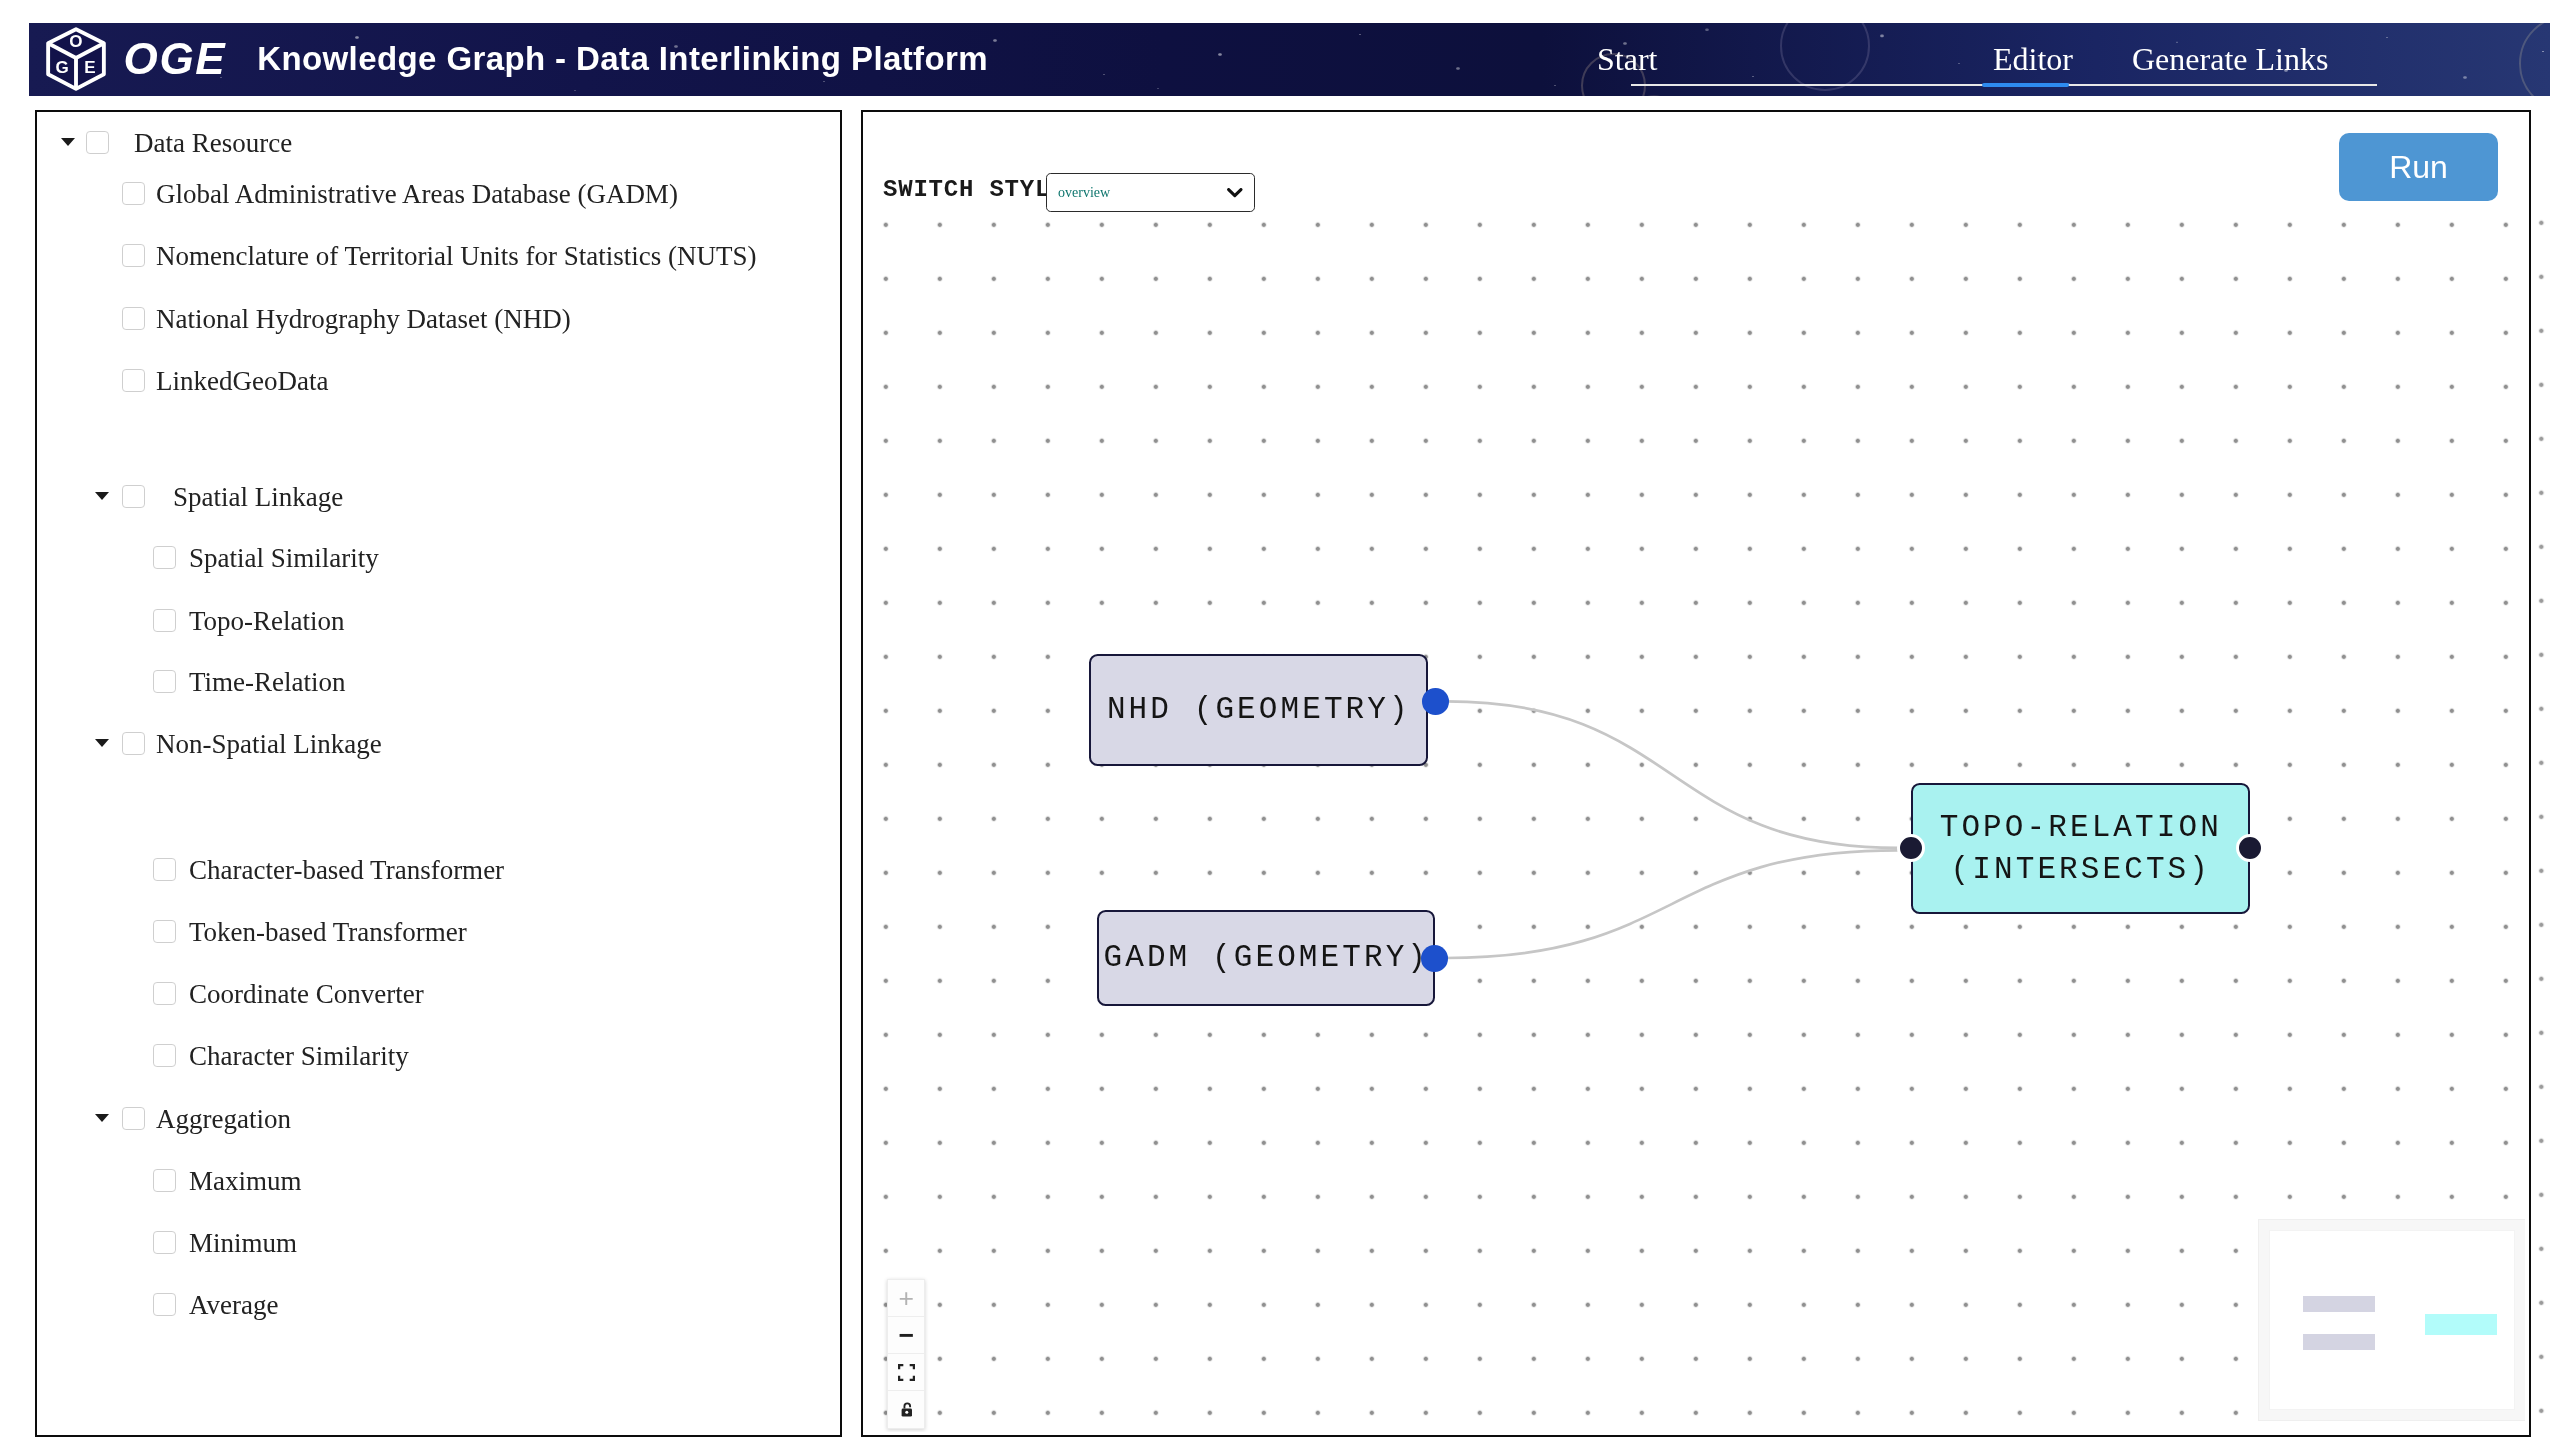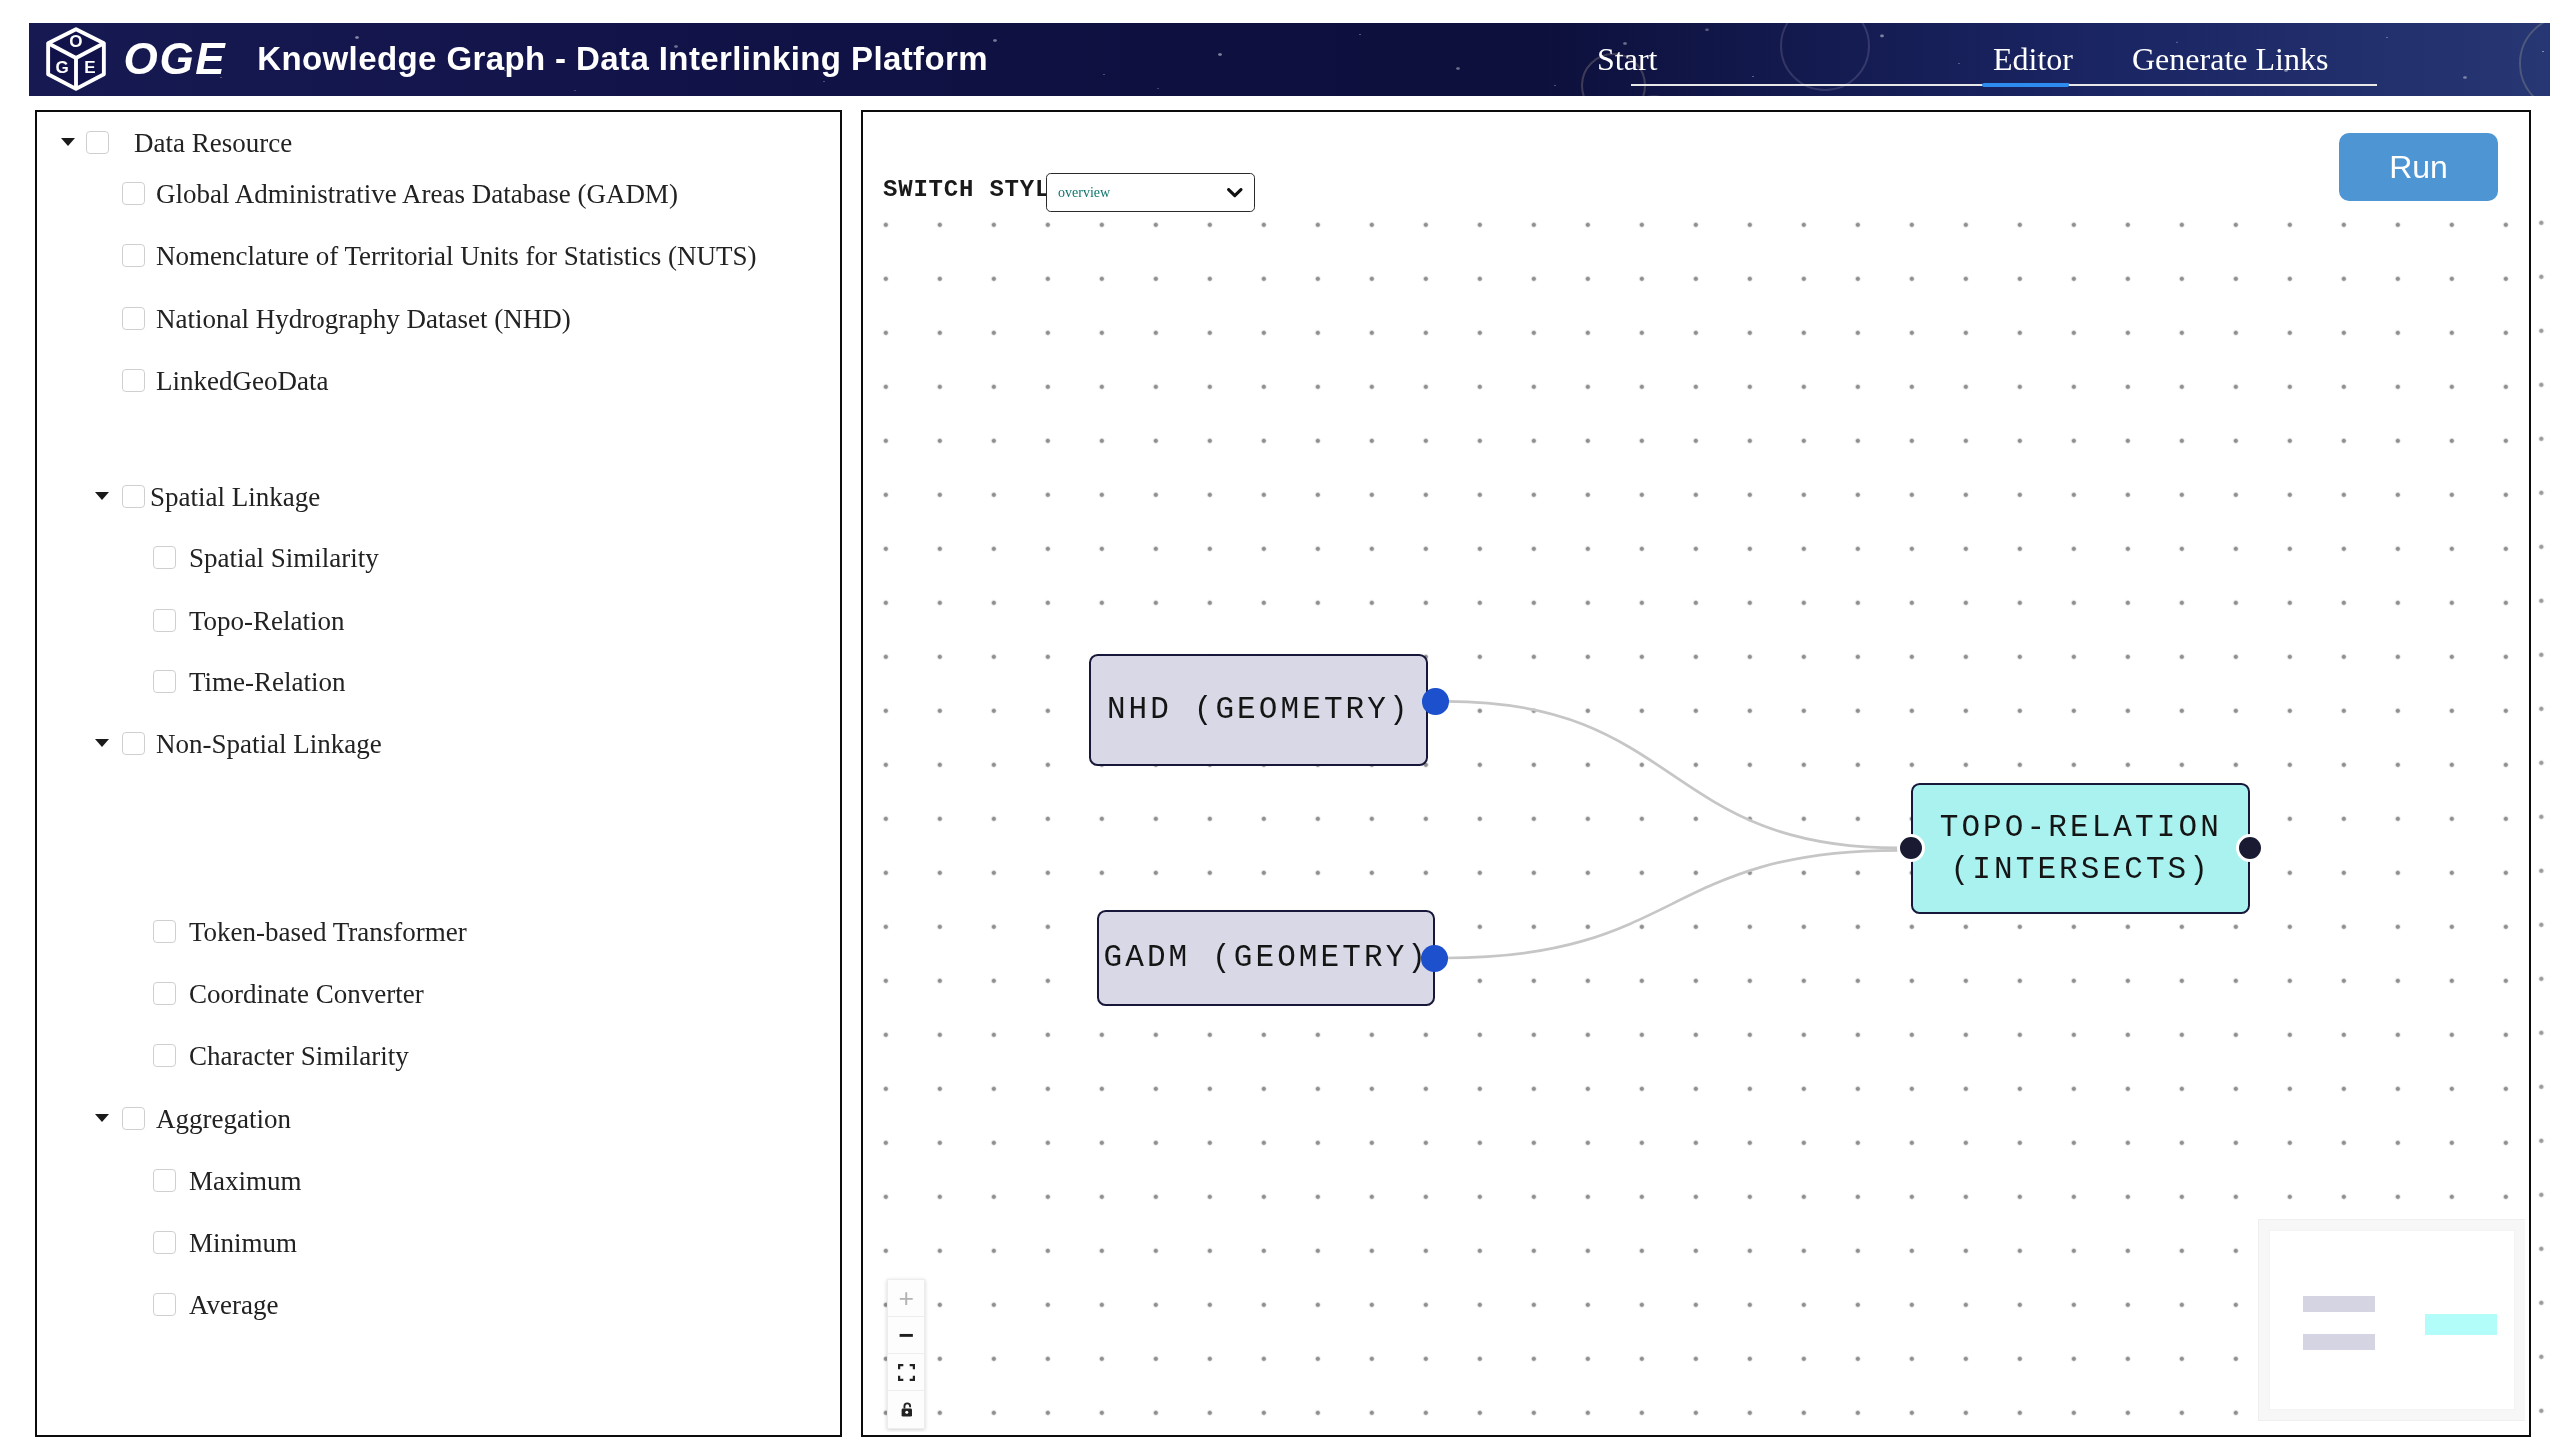--- a/index.html
+++ b/index.html
@@ -152,38 +152,42 @@
         <span class="checkbox" style="left: 85px;"></span>
         <span class="tree-label" style="left: 119px;">National Hydrography Dataset (NHD)</span>
       </div>
       <div class="tree-row" style="top: 252px; left: 0px; right: 0px;">
         <span class="checkbox" style="left: 85px;"></span>
         <span class="tree-label" style="left: 119px;">LinkedGeoData</span>
       </div>
       <div class="tree-row" style="top: 368px; left: 0px; right: 0px;">
         <span class="caret" style="left: 58px;"></span>
         <span class="checkbox" style="left: 85px;"></span>
-        <span class="tree-label" style="left: 113px;">Spatial Linkage</span>
+        <span class="tree-label" style="left: 136px;">Spatial Linkage</span>
       </div>
       <div class="tree-row" style="top: 429px; left: 0px; right: 0px; padding-left: 7px;">
         <span class="checkbox" style="left: 116px;"></span>
         <span class="tree-label" style="left: 152px;">Spatial Similarity</span>
       </div>
       <div class="tree-row" style="top: 492px; left: 0px; right: 0px;">
         <span class="checkbox" style="left: 116px;"></span>
         <span class="tree-label" style="left: 152px;">Topo-Relation</span>
       </div>
       <div class="tree-row" style="top: 553px; left: 0px; right: 0px;">
         <span class="checkbox" style="left: 116px;"></span>
         <span class="tree-label" style="left: 152px;">Time-Relation</span>
       </div>
       <div class="tree-row" style="top: 615px; left: 0px; right: 0px;">
         <span class="caret" style="left: 58px;"></span>
         <span class="checkbox" style="left: 85px;"></span>
         <span class="tree-label" style="left: 119px;">Non-Spatial Linkage</span>
+      </div>
+      <div class="tree-row" style="top: 741px; left: 0px; right: 0px;">
+        <span class="checkbox" style="left: 116px;"></span>
+        <span class="tree-label" style="left: 152px;">Character-based Transformer</span>
       </div>
       <div class="tree-row" style="top: 803px; left: 0px; right: 0px;">
         <span class="checkbox" style="left: 116px;"></span>
         <span class="tree-label" style="left: 152px;">Token-based Transformer</span>
       </div>
       <div class="tree-row" style="top: 865px; left: 0px; right: 0px;">
         <span class="checkbox" style="left: 116px;"></span>
         <span class="tree-label" style="left: 152px;">Coordinate Converter</span>
       </div>
       <div class="tree-row" style="top: 927px; left: 0px; right: 0px;">

